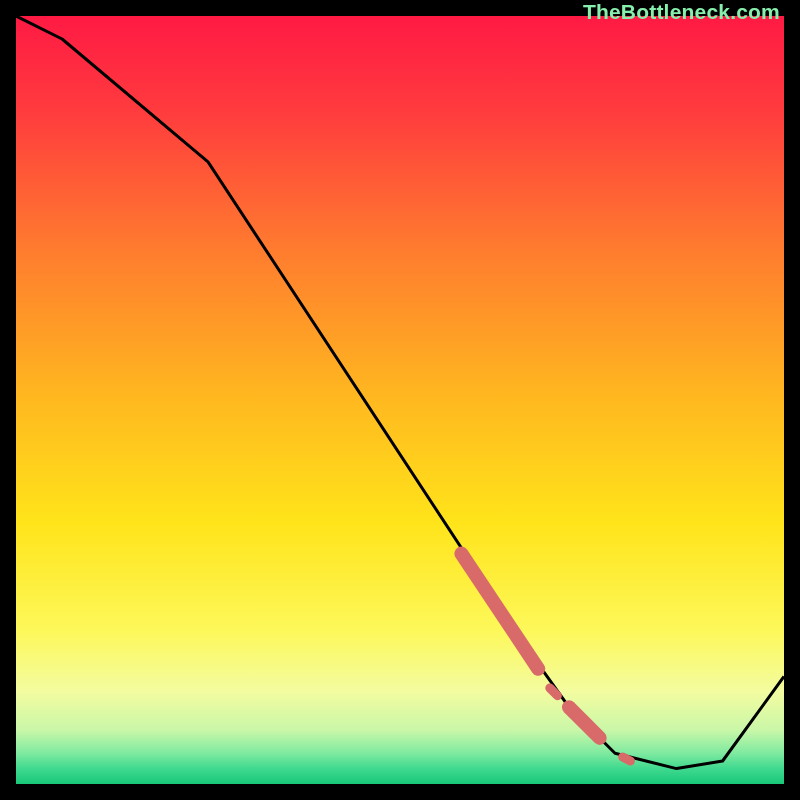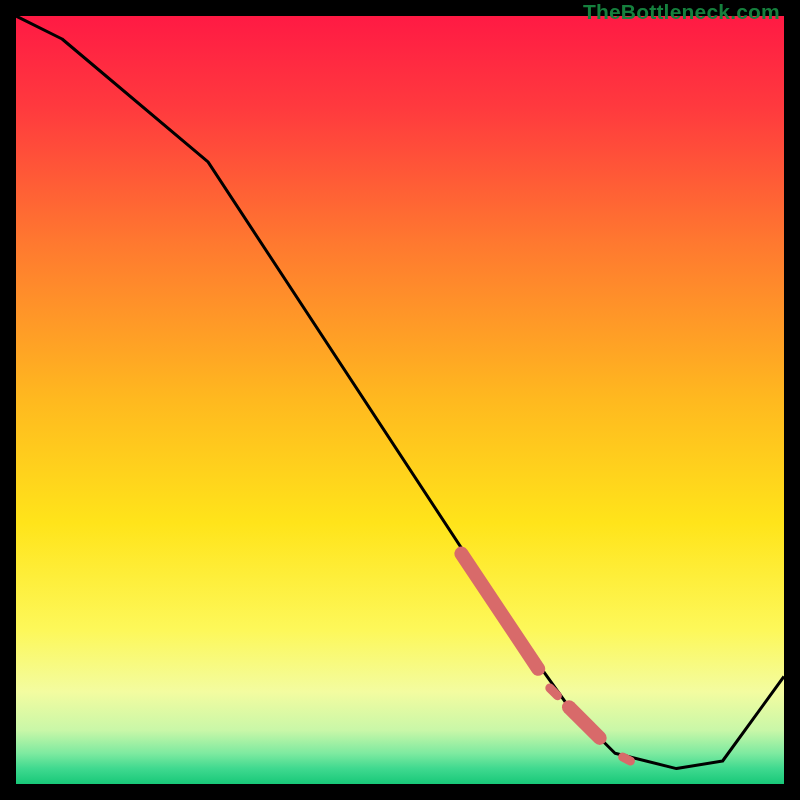--- a/index.html
+++ b/index.html
@@ -25,21 +25,21 @@
     width: 768px;
     height: 768px;
   }
   .watermark {
     position: absolute;
     top: 0px;
     right: 20px;
     font-family: Arial, Helvetica, sans-serif;
     font-size: 21px;
     font-weight: bold;
-    color: #15803d;
+    color: #86efac;
     letter-spacing: 0.2px;
   }
 </style>
 </head>
 <body>
 
 <div class="frame">
   <svg class="plot" viewBox="0 0 768 768">
     <defs>
       <linearGradient id="bg" x1="0" y1="0" x2="0" y2="1">

